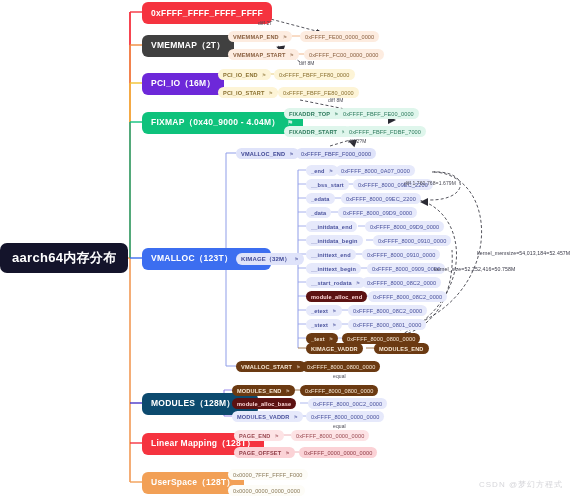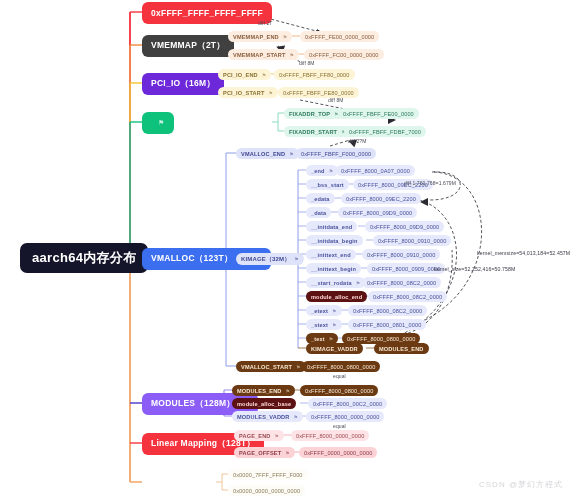--- a/index.html
+++ b/index.html
@@ -31,21 +31,21 @@
         letter-spacing:.15px;font-weight:600;}
   .chip.val{font-weight:400;letter-spacing:.1px;}
   .chip .tag{margin-left:4px;opacity:.55;font-size:5px;font-weight:400;}
 
   
   .c-red{background:#f5333f;}
   .c-orange{background:#404040;}
   .c-yellow{background:#6d28d9;}
   .c-green{background:#0ec27c;}
   .c-blue{background:#3c6ef0;gap:16px;}
-  .c-indigo{background:#8b5cf6;}
+  .c-indigo{background:#0c4a6e;}
   .c-redb{background:#f5333f;}
   .c-orange2{background:#f2a056;}
 
   .s-peach{background:#fdece0;color:#8a6040;}
   .s-cream{background:#fdf4d6;color:#8a7030;}
   .s-mint{background:#dff6ec;color:#2d7a5c;}
   .s-lav{background:#e6e9fb;color:#49519c;}
   .s-lav2{background:#dfe3fa;color:#3f4794;}
   .s-brown{background:#6b3a12;color:#f6e6d2;}
   .s-maroon{background:#5c1212;color:#ffd9d9;}
@@ -181,21 +181,21 @@
     <g fill="#2a2a33">
       <path d="M318 30 L326 34 L318 38 z"></path>
       <path d="M276 44 L284 48 L276 52 z" transform="rotate(200 280 48)"></path>
       <path d="M388 116 L396 120 L388 124 z"></path>
       <path d="M348 138 L356 142 L348 146 z" transform="rotate(200 352 142)"></path>
       <path d="M396 332 L404 336 L396 340 z" transform="rotate(190 400 336)"></path>
       <path d="M428 198 L420 202 L428 206 z"></path>
     </g>
   </svg>
 
-  <div class="node root" style="left:20px;top:243px;">aarch64内存分布</div>
+  <div class="node root" style="left:0;top:243px;">aarch64内存分布</div>
 
   <div class="node l1 c-red" style="left:142px;top:2px;">
     <span>0xFFFF_FFFF_FFFF_FFFF</span>
   </div>
 
   <div class="node l1 c-orange" style="left:142px;top:35px;">
     <span>VMEMMAP（2T）</span>
   </div>
   <div class="node chip s-peach" style="left:228px;top:31px;">
     <span>VMEMMAP_END</span>
@@ -216,20 +216,21 @@
     <span class="tag">⚑</span>
   </div>
   <div class="node chip val s-cream" style="left:274px;top:69px;">0xFFFF_FBFF_FF80_0000</div>
   <div class="node chip s-cream" style="left:218px;top:87px;">
     <span>PCI_IO_START</span>
     <span class="tag">⚑</span>
   </div>
   <div class="node chip val s-cream" style="left:278px;top:87px;">0xFFFF_FBFF_FE80_0000</div>
 
   <div class="node l1 c-green" style="left:142px;top:112px;">
+    <span>FIXMAP（0x40_9000 - 4.04M）</span>
     <span class="tag">⚑</span>
   </div>
   <div class="node chip s-mint" style="left:284px;top:108px;">
     <span>FIXADDR_TOP</span>
     <span class="tag">⚑</span>
   </div>
   <div class="node chip val s-mint" style="left:338px;top:108px;">0xFFFF_FBFF_FE00_0000</div>
   <div class="node chip s-mint" style="left:284px;top:126px;">
     <span>FIXADDR_START</span>
     <span class="tag">⚑</span>
@@ -345,20 +346,23 @@
     <span>PAGE_END</span>
     <span class="tag">⚑</span>
   </div>
   <div class="node chip val s-rose" style="left:291px;top:430px;">0xFFFF_8000_0000_0000</div>
   <div class="node chip s-rose2" style="left:234px;top:447px;">
     <span>PAGE_OFFSET</span>
     <span class="tag">⚑</span>
   </div>
   <div class="node chip val s-rose2" style="left:299px;top:447px;">0xFFFF_0000_0000_0000</div>
 
+  <div class="node l1 c-orange2" style="left:142px;top:472px;">
+    <span>UserSpace（128T）</span>
+  </div>
   <div class="node chip val s-white" style="left:228px;top:469px;">0x0000_7FFF_FFFF_F000</div>
   <div class="node chip val s-white" style="left:228px;top:485px;">0x0000_0000_0000_0000</div>
 
   <div class="annot" style="left:258px;top:20px;">diff 2T</div>
   <div class="annot" style="left:299px;top:60px;">diff 8M</div>
   <div class="annot" style="left:328px;top:97px;">diff 8M</div>
   <div class="annot" style="left:348px;top:138px;">diff 2?M</div>
   <div class="annot" style="left:404px;top:180px;">diff 1,760,768=1.679M</div>
   <div class="annot big" style="left:477px;top:250px;">kernel_memsize=54,013,184=52.457M</div>
   <div class="annot big" style="left:434px;top:266px;">kernel_size=52,252,416=50.758M</div>

